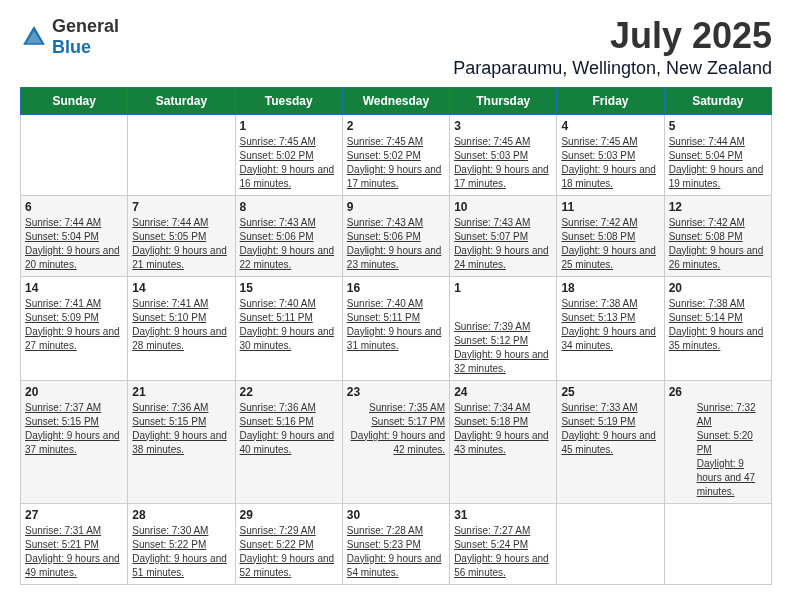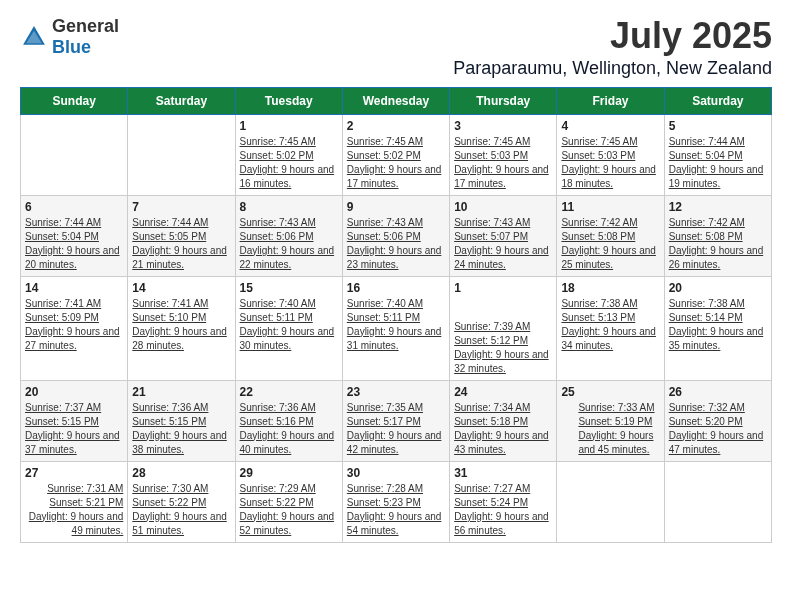--- a/index.html
+++ b/index.html
@@ -261,47 +261,47 @@
 Daylight: 9 hours and 38 minutes.</div>
         </td>
         <td>
           <span class="day-number">22</span>
           <div class="day-detail" style="white-space: pre-line;">Sunrise: 7:36 AM
 Sunset: 5:16 PM
 Daylight: 9 hours and 40 minutes.</div>
         </td>
         <td>
           <span class="day-number">23</span>
-          <div class="day-detail" style="white-space: pre-line;">Sunrise: 7:35 AM
+          <div class="day-detail" style="white-space: pre-line; text-align: right;">Sunrise: 7:35 AM
 Sunset: 5:17 PM
 Daylight: 9 hours and 42 minutes.</div>
         </td>
         <td>
           <span class="day-number">24</span>
           <div class="day-detail" style="white-space: pre-line;">Sunrise: 7:34 AM
 Sunset: 5:18 PM
 Daylight: 9 hours and 43 minutes.</div>
         </td>
         <td>
           <span class="day-number">25</span>
-          <div class="day-detail" style="white-space: pre-line; margin-left: 17px;">Sunrise: 7:33 AM
+          <div class="day-detail" style="white-space: pre-line;">Sunrise: 7:33 AM
 Sunset: 5:19 PM
 Daylight: 9 hours and 45 minutes.</div>
         </td>
         <td>
           <span class="day-number">26</span>
-          <div class="day-detail" style="white-space: pre-line;">Sunrise: 7:32 AM
+          <div class="day-detail" style="white-space: pre-line; margin-left: 28px;">Sunrise: 7:32 AM
 Sunset: 5:20 PM
 Daylight: 9 hours and 47 minutes.</div>
         </td>
       </tr>
       <tr>
         <td>
           <span class="day-number">27</span>
-          <div class="day-detail" style="white-space: pre-line; text-align: right;">Sunrise: 7:31 AM
+          <div class="day-detail" style="white-space: pre-line;">Sunrise: 7:31 AM
 Sunset: 5:21 PM
 Daylight: 9 hours and 49 minutes.</div>
         </td>
         <td>
           <span class="day-number">28</span>
           <div class="day-detail" style="white-space: pre-line;">Sunrise: 7:30 AM
 Sunset: 5:22 PM
 Daylight: 9 hours and 51 minutes.</div>
         </td>
         <td>

